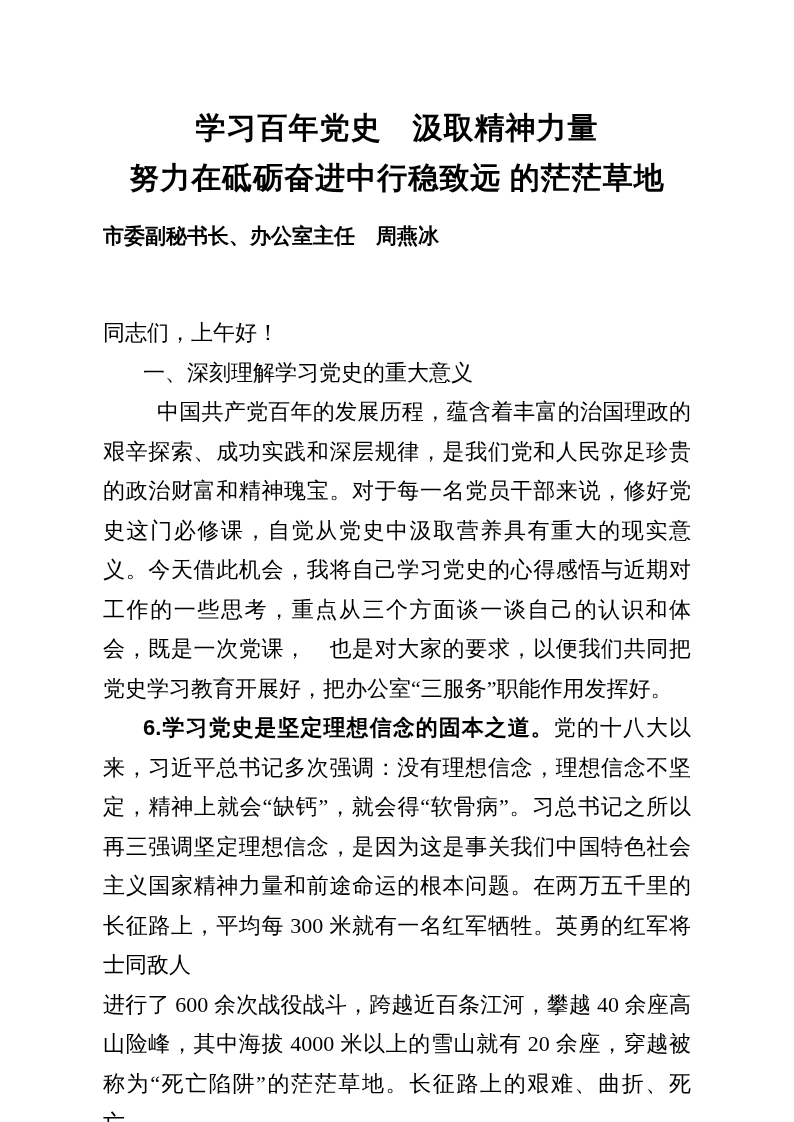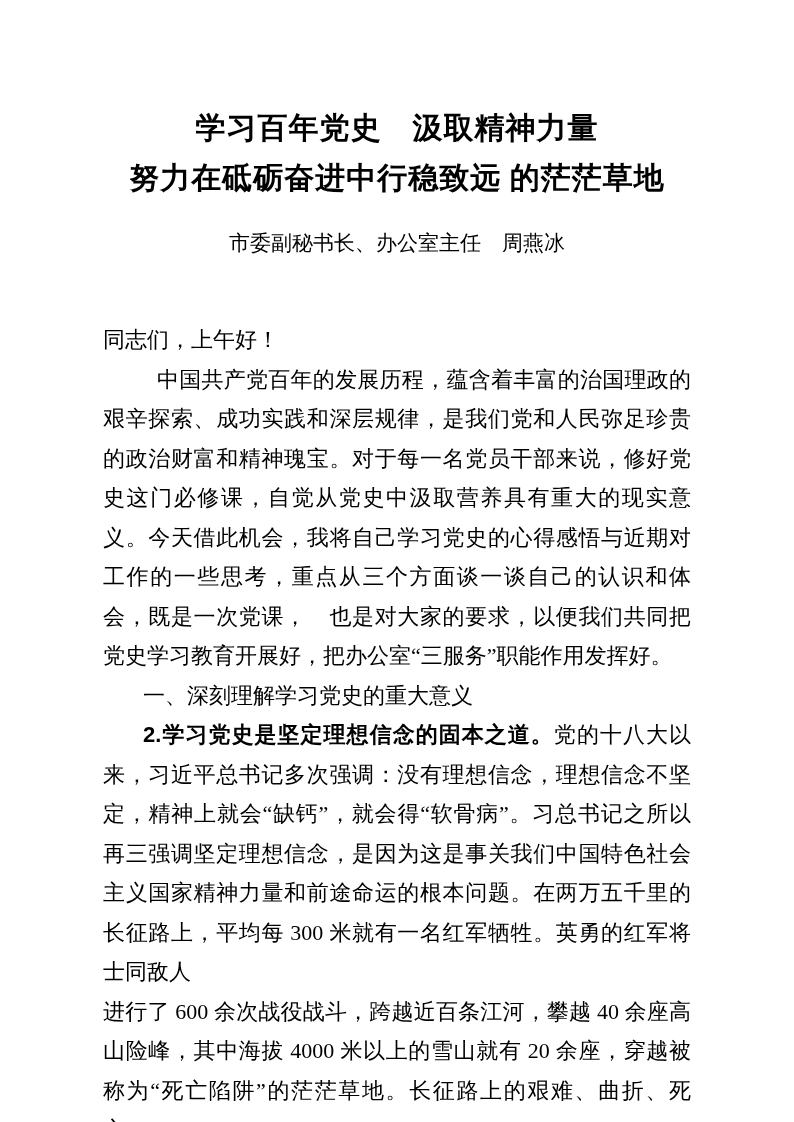--- a/index.html
+++ b/index.html
@@ -25,24 +25,24 @@
     font-weight: bold;
     line-height: 50px;
     text-align: center;
     letter-spacing: 1px;
   }
   .title-line {
     display: block;
     white-space: nowrap;
   }
   .author-line {
-    margin-top: 20px;
+    margin-top: 13px;
     font-size: 21px;
     line-height: 40px;
-    text-align: center;
+    font-weight: bold;
   }
   .doc-body {
     margin-top: 57px;
   }
   .para {
     margin: 0;
     font-size: 22px;
     line-height: 39.5px;
     text-align: justify;
     text-justify: inter-ideograph;
@@ -62,19 +62,19 @@
   <h1 class="doc-title">
       <span class="title-line">学习百年党史　汲取精神力量</span>
       <span class="title-line">努力在砥砺奋进中行稳致远 的茫茫草地</span>
     </h1>
 
   <div class="author-line">市委副秘书长、办公室主任　周燕冰</div>
 
   <div class="doc-body">
     <p class="para no-indent">同志们，上午好！</p>
 
+    <p class="para indent-sm">一、深刻理解学习党史的重大意义</p>
+
     <p class="para indent-lg">中国共产党百年的发展历程，蕴含着丰富的治国理政的艰辛探索、成功实践和深层规律，是我们党和人民弥足珍贵的政治财富和精神瑰宝。对于每一名党员干部来说，修好党史这门必修课，自觉从党史中汲取营养具有重大的现实意义。今天借此机会，我将自己学习党史的心得感悟与近期对工作的一些思考，重点从三个方面谈一谈自己的认识和体会，既是一次党课，　也是对大家的要求，以便我们共同把党史学习教育开展好，把办公室“三服务”职能作用发挥好。</p>
 
-    <p class="para indent-sm">一、深刻理解学习党史的重大意义</p>
-
-    <p class="para indent-sm"><span class="bold-lead">2.学习党史是坚定理想信念的固本之道。</span><span>党的十八大以来，习近平总书记多次强调：没有理想信念，理想信念不坚定，精神上就会“缺钙”，就会得“软骨病”。习总书记之所以再三强调坚定理想信念，是因为这是事关我们中国特色社会主义国家精神力量和前途命运的根本问题。在两万五千里的长征路上，平均每 300 米就有一名红军牺牲。英勇的红军将士同敌人</span><br><span>进行了 600 余次战役战斗，跨越近百条江河，攀越 40 余座高山险峰，其中海拔 4000 米以上的雪山就有 20 余座，穿越被称为“死亡陷阱”的茫茫草地。长征路上的艰难、曲折、死亡，</span></p>
+    <p class="para indent-sm"><span class="bold-lead">6.学习党史是坚定理想信念的固本之道。</span><span>党的十八大以来，习近平总书记多次强调：没有理想信念，理想信念不坚定，精神上就会“缺钙”，就会得“软骨病”。习总书记之所以再三强调坚定理想信念，是因为这是事关我们中国特色社会主义国家精神力量和前途命运的根本问题。在两万五千里的长征路上，平均每 300 米就有一名红军牺牲。英勇的红军将士同敌人</span><br><span>进行了 600 余次战役战斗，跨越近百条江河，攀越 40 余座高山险峰，其中海拔 4000 米以上的雪山就有 20 余座，穿越被称为“死亡陷阱”的茫茫草地。长征路上的艰难、曲折、死亡，</span></p>
   </div>
 </div>
 
 </body></html>

